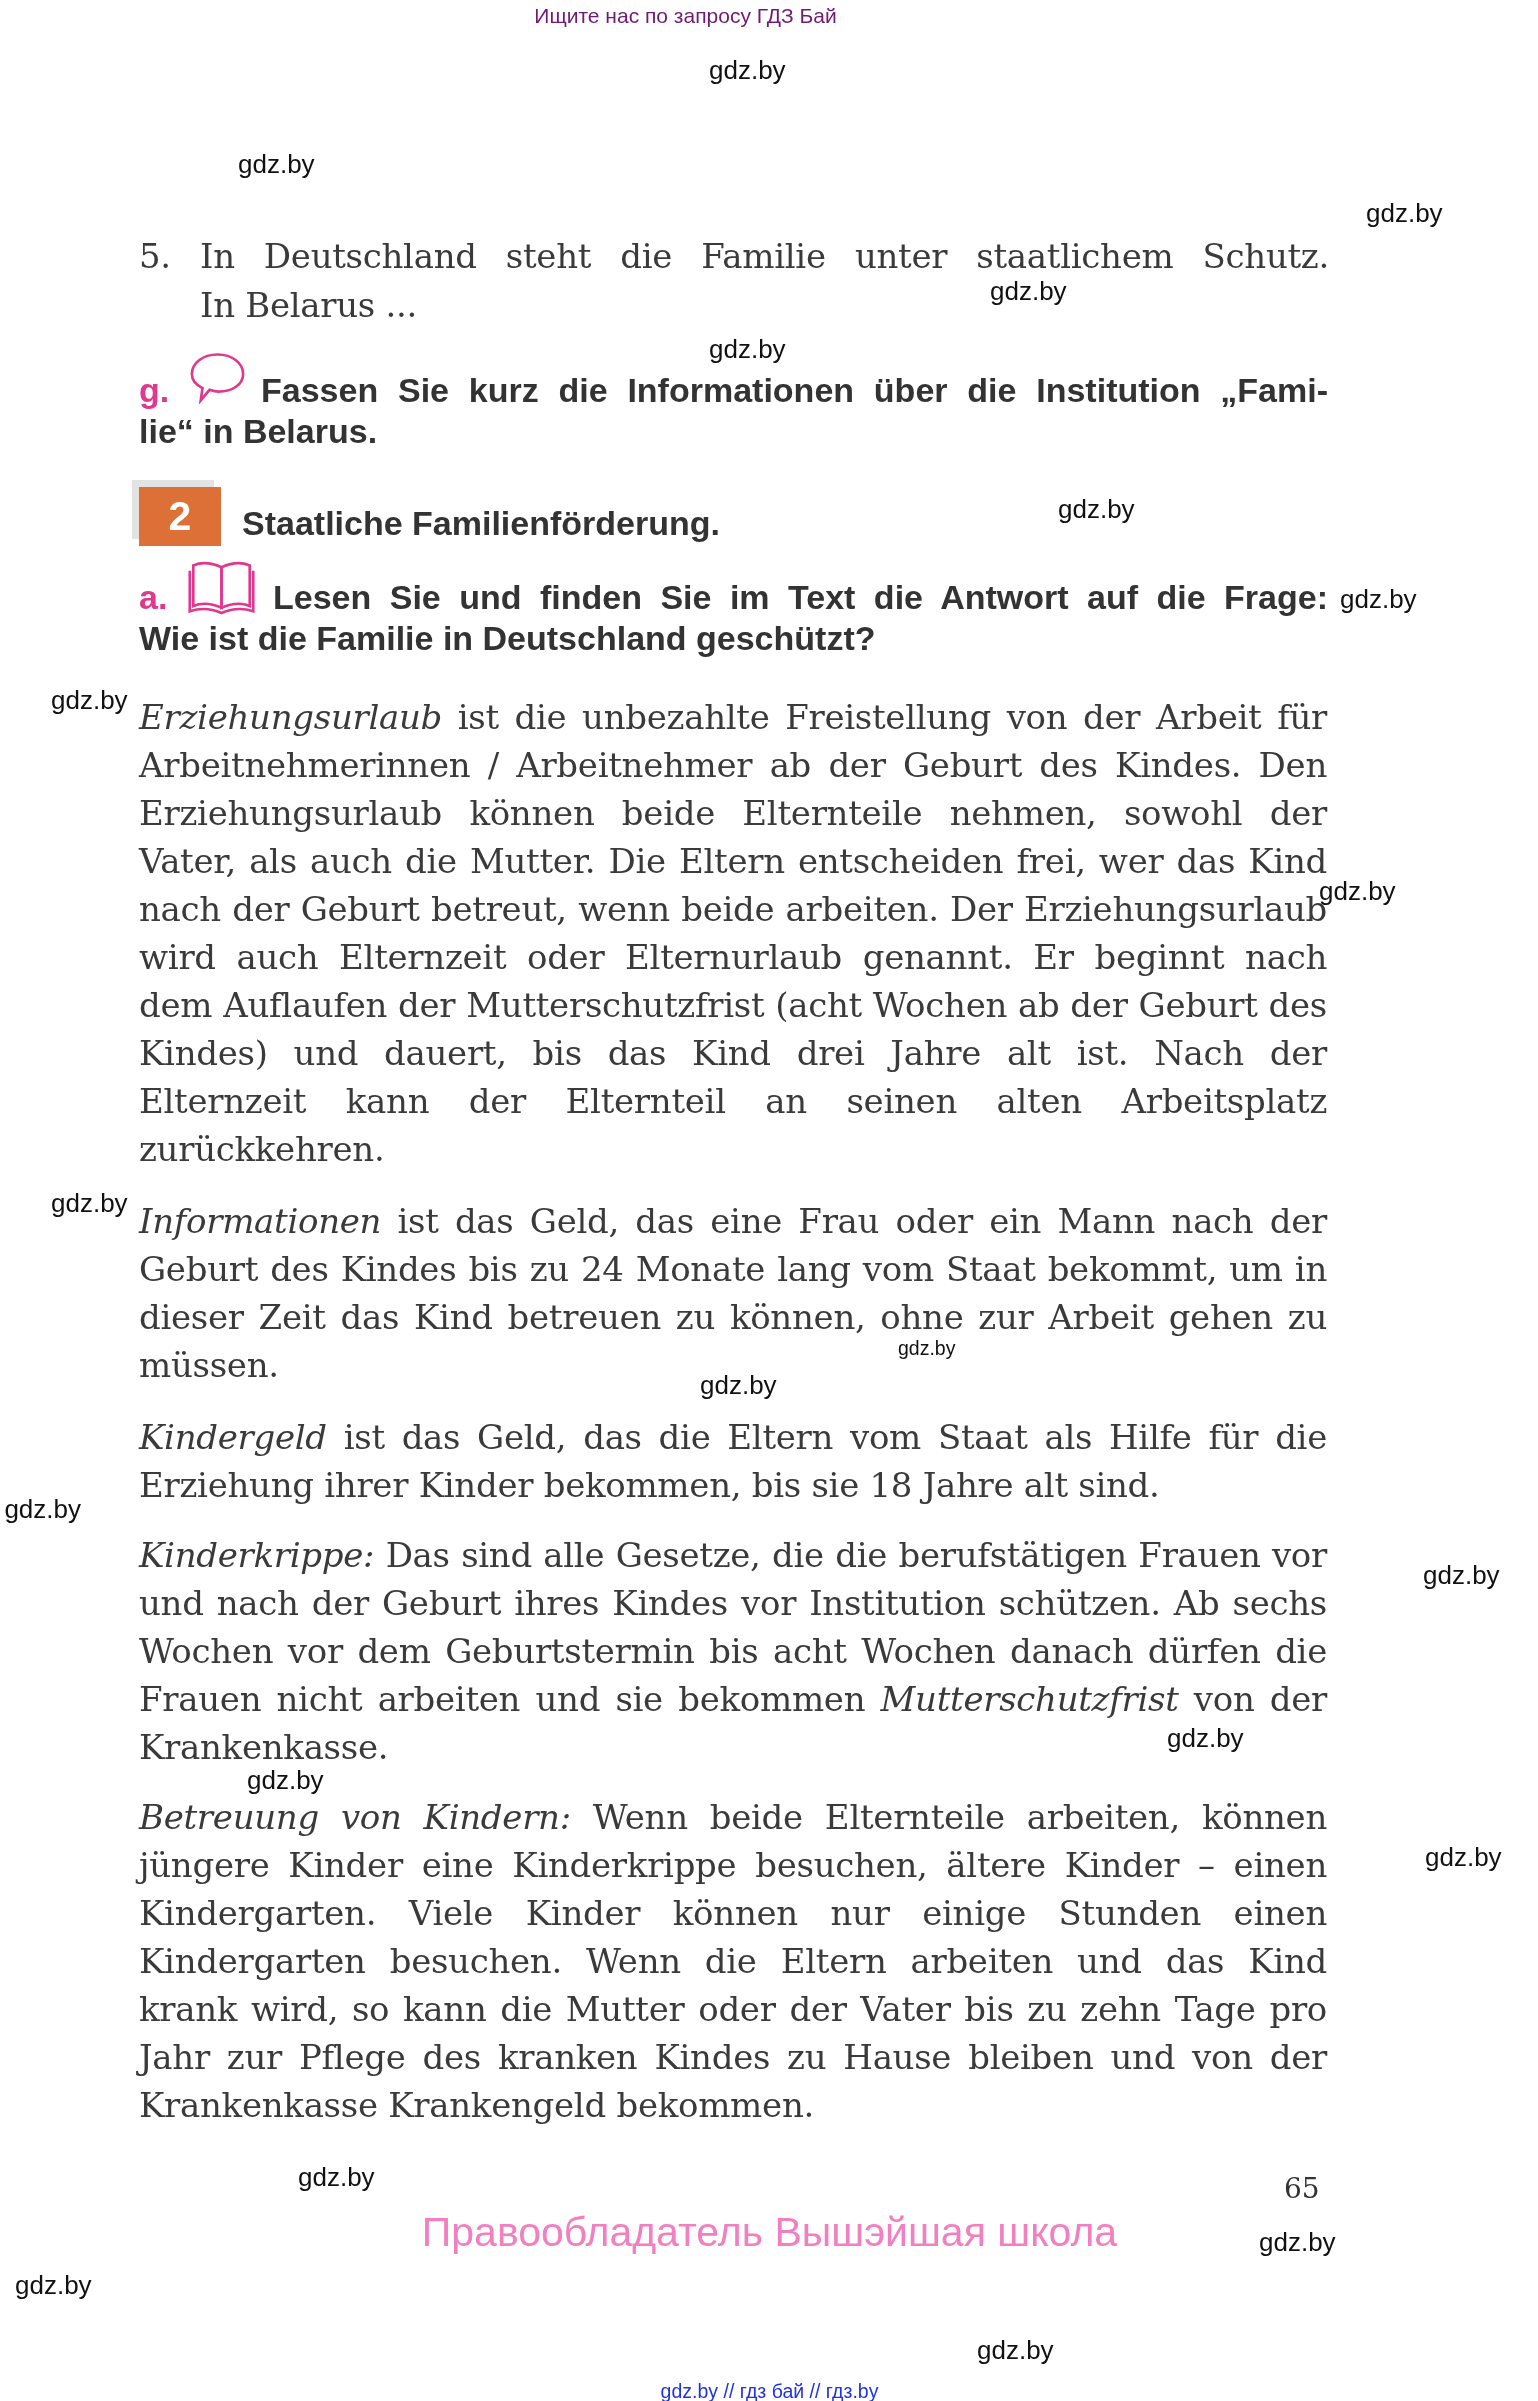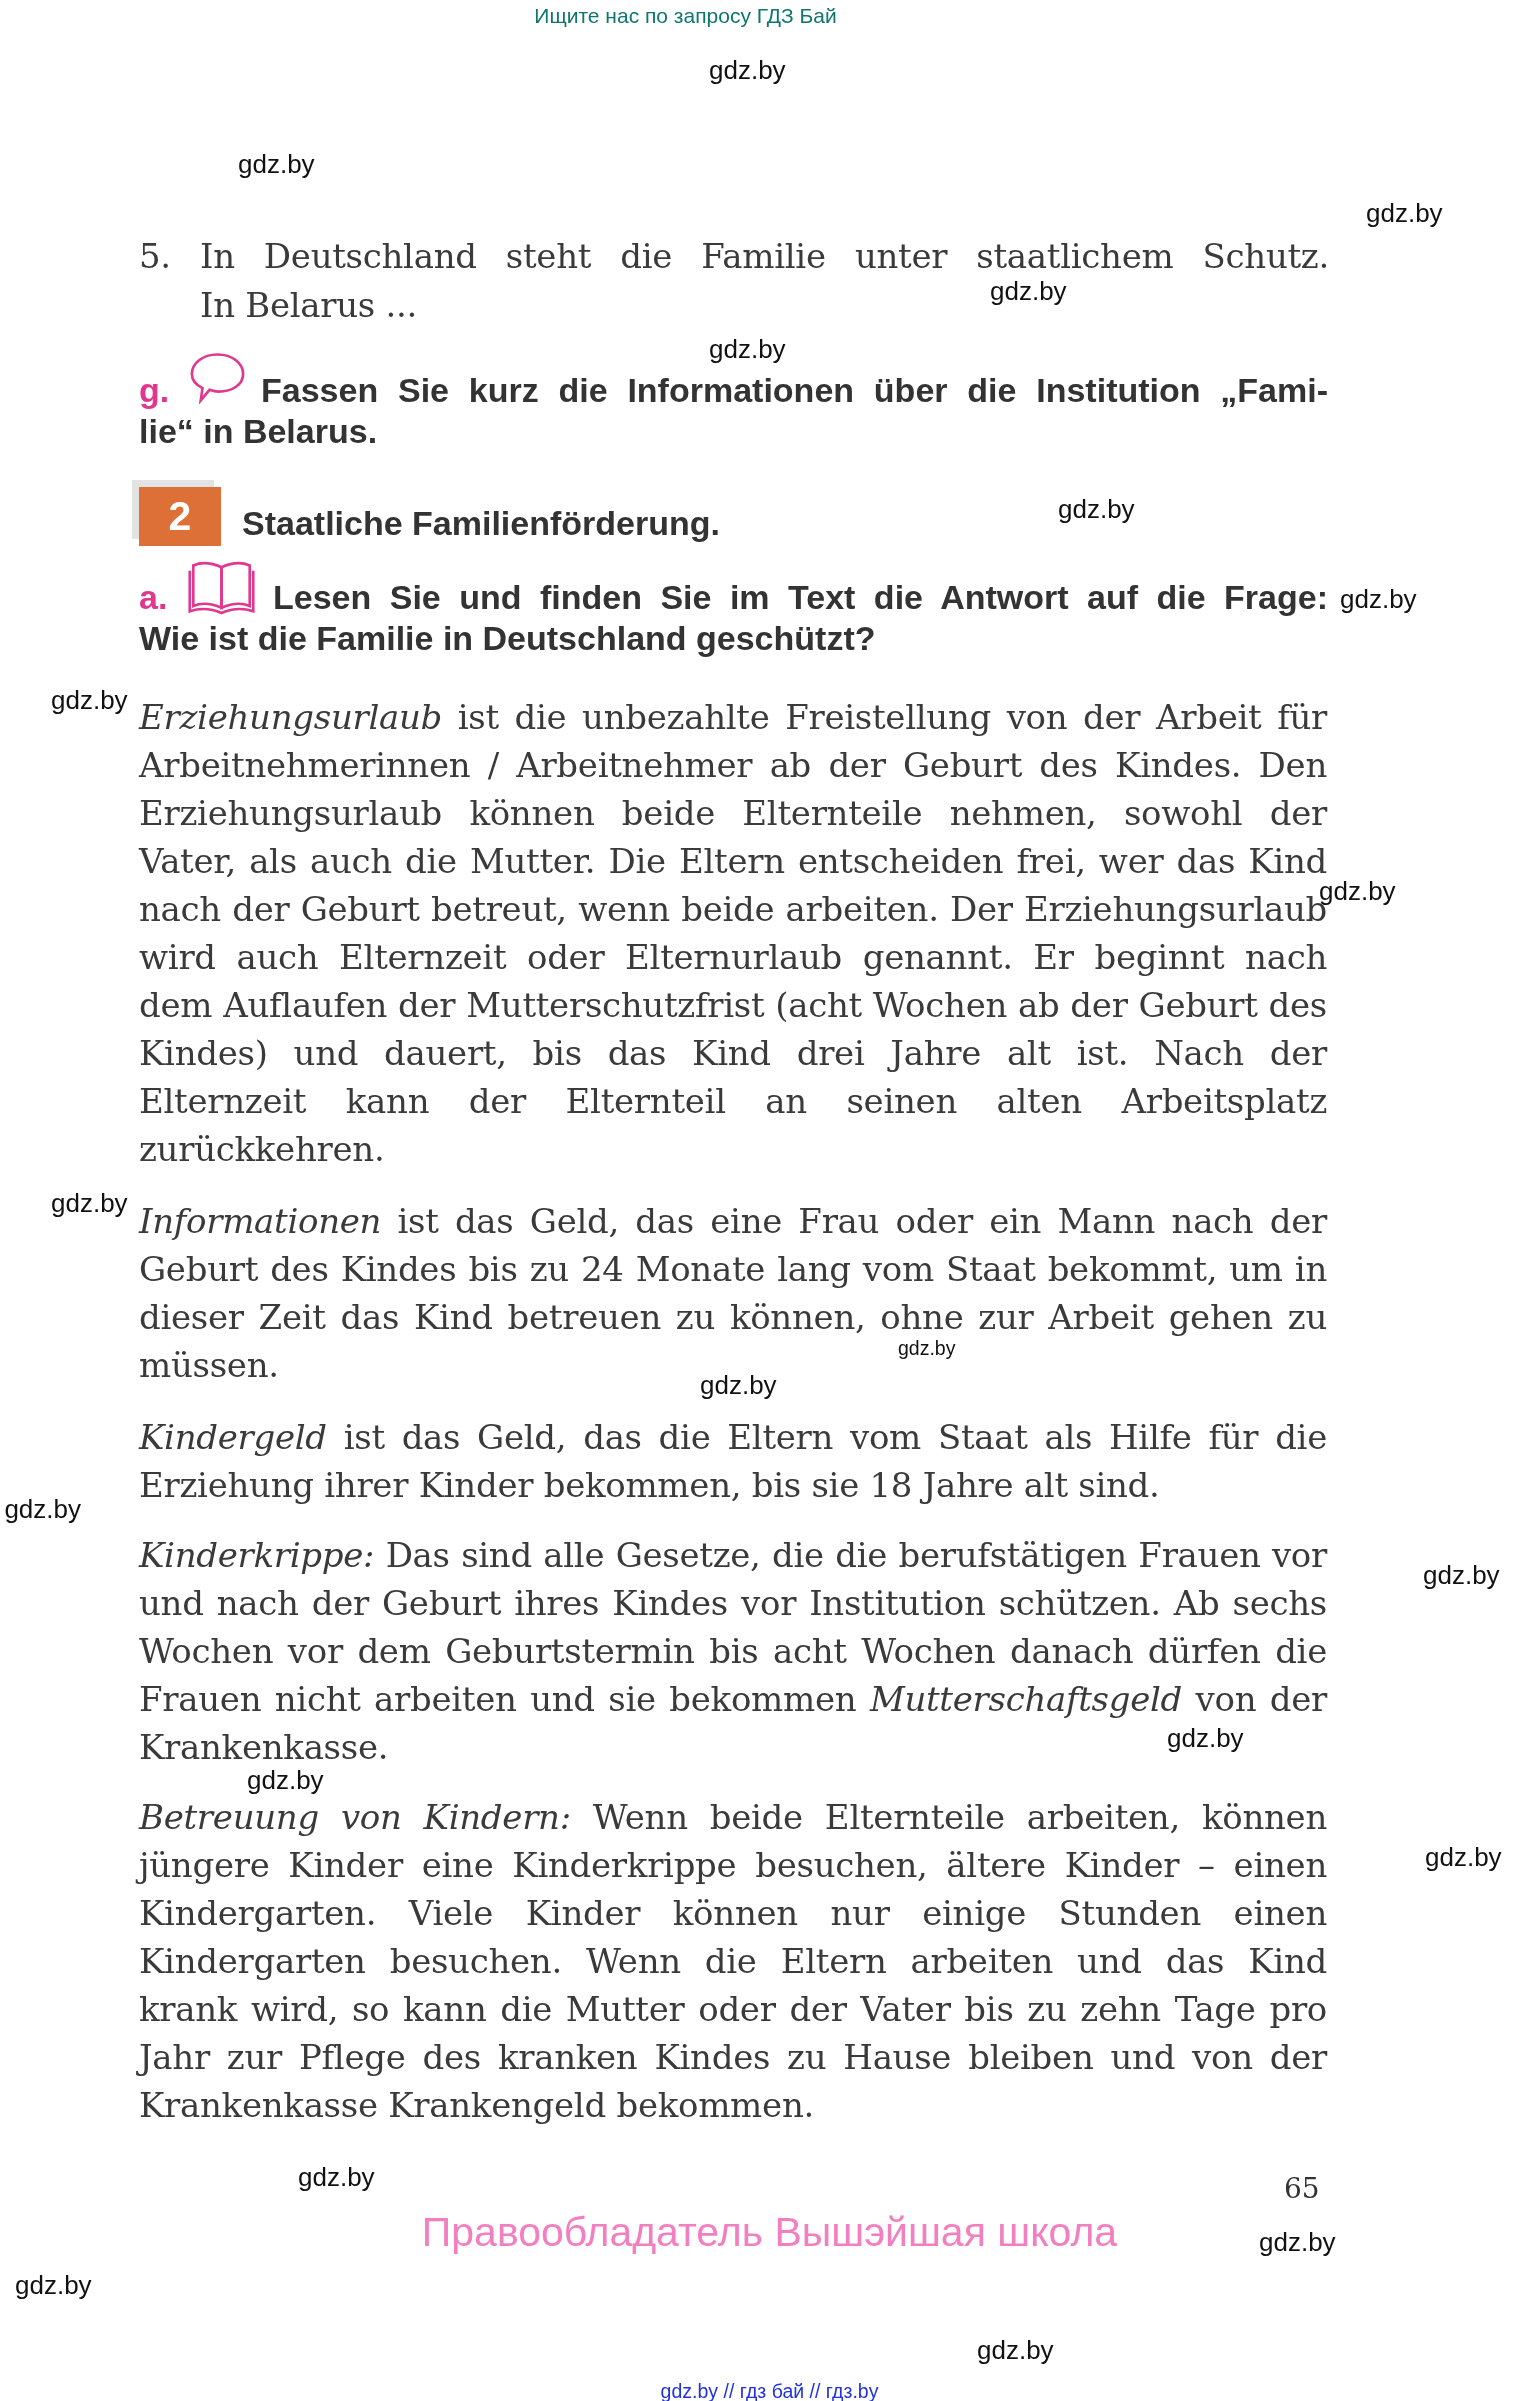--- a/index.html
+++ b/index.html
@@ -1,19 +1,19 @@
 <!DOCTYPE html>
 <html style="font-size:14px"><head>
 <meta charset="utf-8">
 <style>
   html, body { margin:0; padding:0; background:#ffffff; }
   body { width:1539px; height:2401px; position:relative; overflow:hidden; }
   .abs { position:absolute; }
   .wm { position:absolute; font-family:"Liberation Sans", sans-serif; font-size:26px; color:#111; line-height:1; white-space:nowrap; }
-  .green-top { position:absolute; top:3.5px; left:0; width:1371px; text-align:center; font-family:"Liberation Sans", sans-serif; font-size:21px; color:#0f766e; }
+  .green-top { position:absolute; top:3.5px; left:0; width:1371px; text-align:center; font-family:"Liberation Sans", sans-serif; font-size:21px; color:#701a75; }
   .serif { font-family:"DejaVu Serif", serif; color:#3a3a3a; font-size:34px; line-height:48px; letter-spacing:-0.3px; }
   .para { position:absolute; left:139px; width:1188px; text-align:justify; }
   .para p { margin:0; }
   .sans-bold { font-family:"Liberation Sans", sans-serif; font-weight:bold; color:#333; font-size:34px; line-height:43px; }
   .pink { color:#e0388f; }
   .it { font-style:italic; }
   .num-box { position:absolute; left:139px; top:487px; width:82px; height:59px; background:#dd7036; color:#fff; font-family:"Liberation Sans", sans-serif; font-weight:bold; font-size:41px; text-align:center; line-height:59px; box-shadow:-7px -7px 0 #e3e3e3; }
   .footer-pink { position:absolute; top:2209px; left:0; width:1539px; text-align:center; font-family:"Liberation Sans", sans-serif; font-size:41px; color:#f27fbf; }
   .footer-blue { position:absolute; top:2383px; left:0; width:1539px; text-align:center; font-family:"Liberation Sans", sans-serif; font-size:19.5px; color:#2233dd; }
   .pageno { position:absolute; top:2172px; left:1284px; font-family:"DejaVu Serif", serif; font-size:28px; color:#333; }
@@ -76,21 +76,21 @@
 
 <div class="para serif" style="top:1197px;">
   <p><span class="it">Informationen</span><span> ist das Geld, das eine Frau oder ein Mann nach der Geburt des Kindes bis zu 24 Monate lang vom Staat bekommt, um in dieser Zeit das Kind betreuen zu können, ohne zur Arbeit gehen zu müssen.</span></p>
 </div>
 
 <div class="para serif" style="top:1413px;">
   <p><span class="it">Kindergeld</span><span> ist das Geld, das die Eltern vom Staat als Hilfe für die Erziehung ihrer Kinder bekommen, bis sie 18 Jahre alt sind.</span></p>
 </div>
 
 <div class="para serif" style="top:1531px;">
-  <p><span class="it">Kinderkrippe:</span><span> Das sind alle Gesetze, die die berufstätigen Frauen vor und nach der Geburt ihres Kindes vor Institution schützen. Ab sechs Wochen vor dem Geburtstermin bis acht Wochen danach dürfen die Frauen nicht arbeiten und sie bekommen </span><span class="it">Mutterschaftsgeld</span><span> von der Krankenkasse.</span></p>
+  <p><span class="it">Kinderkrippe:</span><span> Das sind alle Gesetze, die die berufstätigen Frauen vor und nach der Geburt ihres Kindes vor Institution schützen. Ab sechs Wochen vor dem Geburtstermin bis acht Wochen danach dürfen die Frauen nicht arbeiten und sie bekommen </span><span class="it">Mutterschutzfrist</span><span> von der Krankenkasse.</span></p>
 </div>
 
 <div class="para serif" style="top:1793px;">
   <p><span class="it">Betreuung von Kindern:</span><span> Wenn beide Elternteile arbeiten, können jüngere Kinder eine Kinderkrippe besuchen, ältere Kinder – einen Kindergarten. Viele Kinder können nur einige Stunden einen Kindergarten besuchen. Wenn die Eltern arbeiten und das Kind krank wird, so kann die Mutter oder der Vater bis zu zehn Tage pro Jahr zur Pflege des kranken Kindes zu Hause bleiben und von der Krankenkasse Krankengeld bekommen.</span></p>
 </div>
 
 <div class="pageno">65</div>
 
 <div class="footer-pink">Правообладатель Вышэйшая школа</div>
 <div class="footer-blue" style="top:2380px;">gdz.by  //  гдз бай  //  гдз.by</div>

